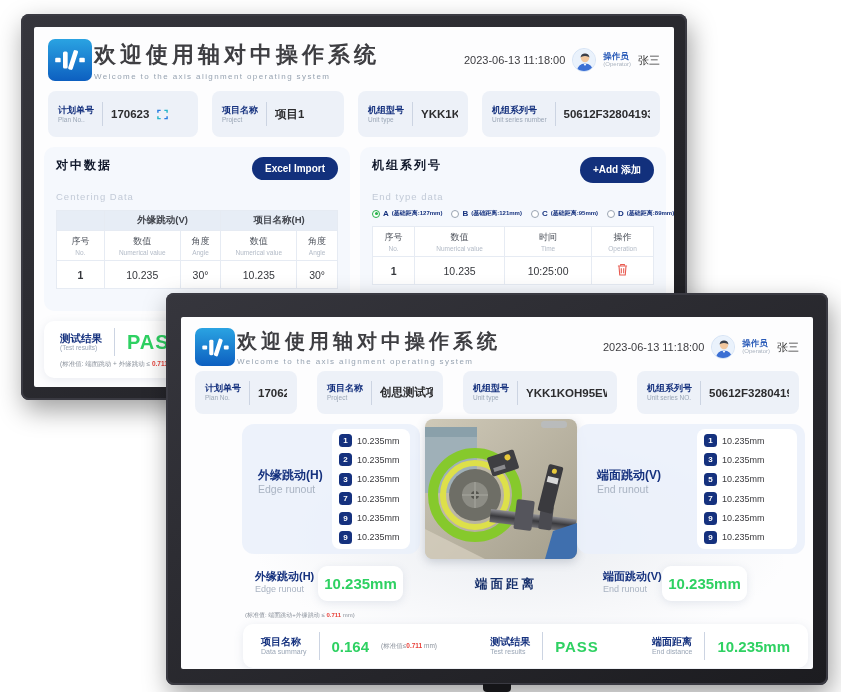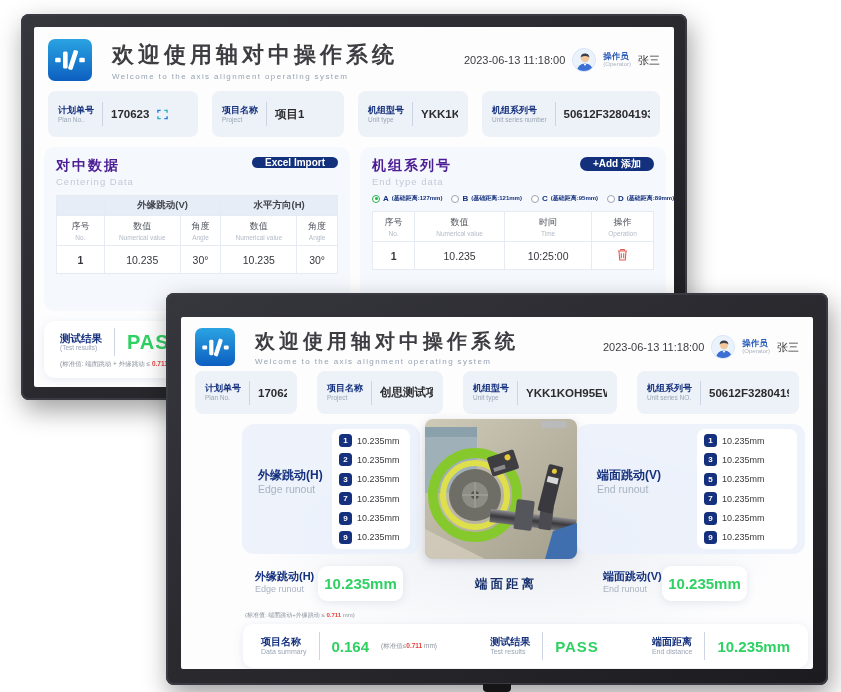--- a/index.html
+++ b/index.html
@@ -11,21 +11,21 @@
              box-shadow:3px 10px 26px rgba(0,0,0,.38), inset 0 0 0 2px #3a3a42; }
   .monitor.back  { left:21px; top:14px;  width:666px; height:386px; padding:13px; }
   .monitor.front { left:166px; top:293px; width:662px; height:392px; padding:24px 15px 16px 15px; z-index:5; }
   .screen { position:relative; width:100%; height:100%; background:#fdfdfe; overflow:hidden; border-radius:2px; }
   #stand { position:absolute; left:483px; top:684px; width:28px; height:8px; background:#151518; border-radius:0 0 4px 4px; z-index:6; }
 
   
   .hdr { position:absolute; left:14px; right:14px; display:flex; justify-content:space-between; align-items:center; }
   .screen-back  .hdr { top:8px;  height:50px; }
   .screen-front .hdr { top:8px;  height:44px; }
-  .hdr-left { display:flex; align-items:center; gap:20px; }
+  .hdr-left { display:flex; align-items:center; gap:2px; }
   .logo { width:44px; height:42px; border-radius:7px; background:linear-gradient(180deg,#2aa3e2,#0d5fc0);
           display:flex; align-items:center; justify-content:center; flex:0 0 auto; }
   .screen-front .logo { width:40px; height:38px; }
   .app-title { font-size:22px; font-weight:700; color:#3e3e42; letter-spacing:4px; white-space:nowrap; }
   .screen-front .app-title { font-size:20px; }
   .app-sub { font-size:8px; color:#97a3b1; letter-spacing:1.4px; margin-top:2px; white-space:nowrap; }
   .hdr-right { display:flex; align-items:center; gap:7px; }
   .dt { font-size:11px; color:#3c3c40; white-space:nowrap; }
   .avatar { width:24px; height:24px; border-radius:50%; background:#eaf2fc; border:1px solid #d7e4f5; overflow:hidden; display:block; }
   .op { display:flex; flex-direction:column; line-height:1.1; }
@@ -45,24 +45,24 @@
   .fvalue { font-size:11.5px; font-weight:600; color:#2c2c2e; white-space:nowrap; overflow:hidden; }
   .screen-back  .f1 { flex:0 0 150px; } .screen-back .f2 { flex:0 0 132px; }
   .screen-back  .f3 { flex:1 1 auto; } .screen-back .f4 { flex:0 0 178px; }
   .screen-front .f1 { flex:0 0 102px; } .screen-front .f2 { flex:0 0 126px; }
   .screen-front .f3 { flex:1 1 auto; } .screen-front .f4 { flex:0 0 162px; }
 
   
   .panels { position:absolute; left:10px; top:120px; width:622px; height:164px; display:flex; gap:10px; }
   .panel { background:#f5f8fd; border-radius:10px; padding:10px 12px; width:306px; position:relative; }
   .phdr { display:flex; justify-content:space-between; align-items:flex-start; }
-  .ptitle { font-size:14px; font-weight:700; color:#4c1d95; letter-spacing:2px; }
-  .psub { font-size:9.5px; color:#c2cad7; letter-spacing:1px; margin-top:1px; }
+  .ptitle { font-size:12px; font-weight:700; color:#0f172a; letter-spacing:2px; }
+  .psub { font-size:9.5px; color:#c2cad7; letter-spacing:1px; margin-top:17px; }
   .navy-btn { background:#12307c; color:#fff; border:none; border-radius:14px; font-size:10px; font-weight:700;
-              padding:0 13px; font-family:inherit; cursor:pointer; white-space:nowrap; }
+              padding:6px 13px; font-family:inherit; cursor:pointer; white-space:nowrap; }
 
   table.dtab { width:100%; border-collapse:collapse; margin-top:8px; background:#fff; }
   table.dtab td { border:1px solid #e6ebf3; text-align:center; vertical-align:middle; }
   tr.grp td { background:#e7edf6; height:20px; font-size:9.5px; font-weight:700; color:#42454d; }
   tr.hcells td { height:30px; }
   .hzh { font-size:9px; color:#4a4f58; display:block;font-family:Liberation Serif, serif; }
   .hen { font-size:6.5px; color:#b3bbc7; display:block; margin-top:1px; }
   tr.drow td { height:28px; font-size:10.5px; color:#35373c; }
   td.no-cell { color:#2456c4; font-weight:700; }
 
@@ -234,21 +234,21 @@
                 <col style="width:17%">
                 <col style="width:27%">
                 <col style="width:14.5%">
                 <col style="width:27%">
                 <col style="width:14.5%">
               </colgroup>
             <tbody>
                 <tr class="grp">
               <td></td>
               <td colspan="2">外缘跳动(V)</td>
-              <td colspan="2">水平方向(H)</td>
+              <td colspan="2">项目名称(H)</td>
             </tr>
             <tr class="hcells">
               <td>
                     <span class="hzh">序号</span>
                     <span class="hen">No.</span>
                   </td>
               <td>
                     <span class="hzh">数值</span>
                     <span class="hen">Numerical value</span>
                   </td>

